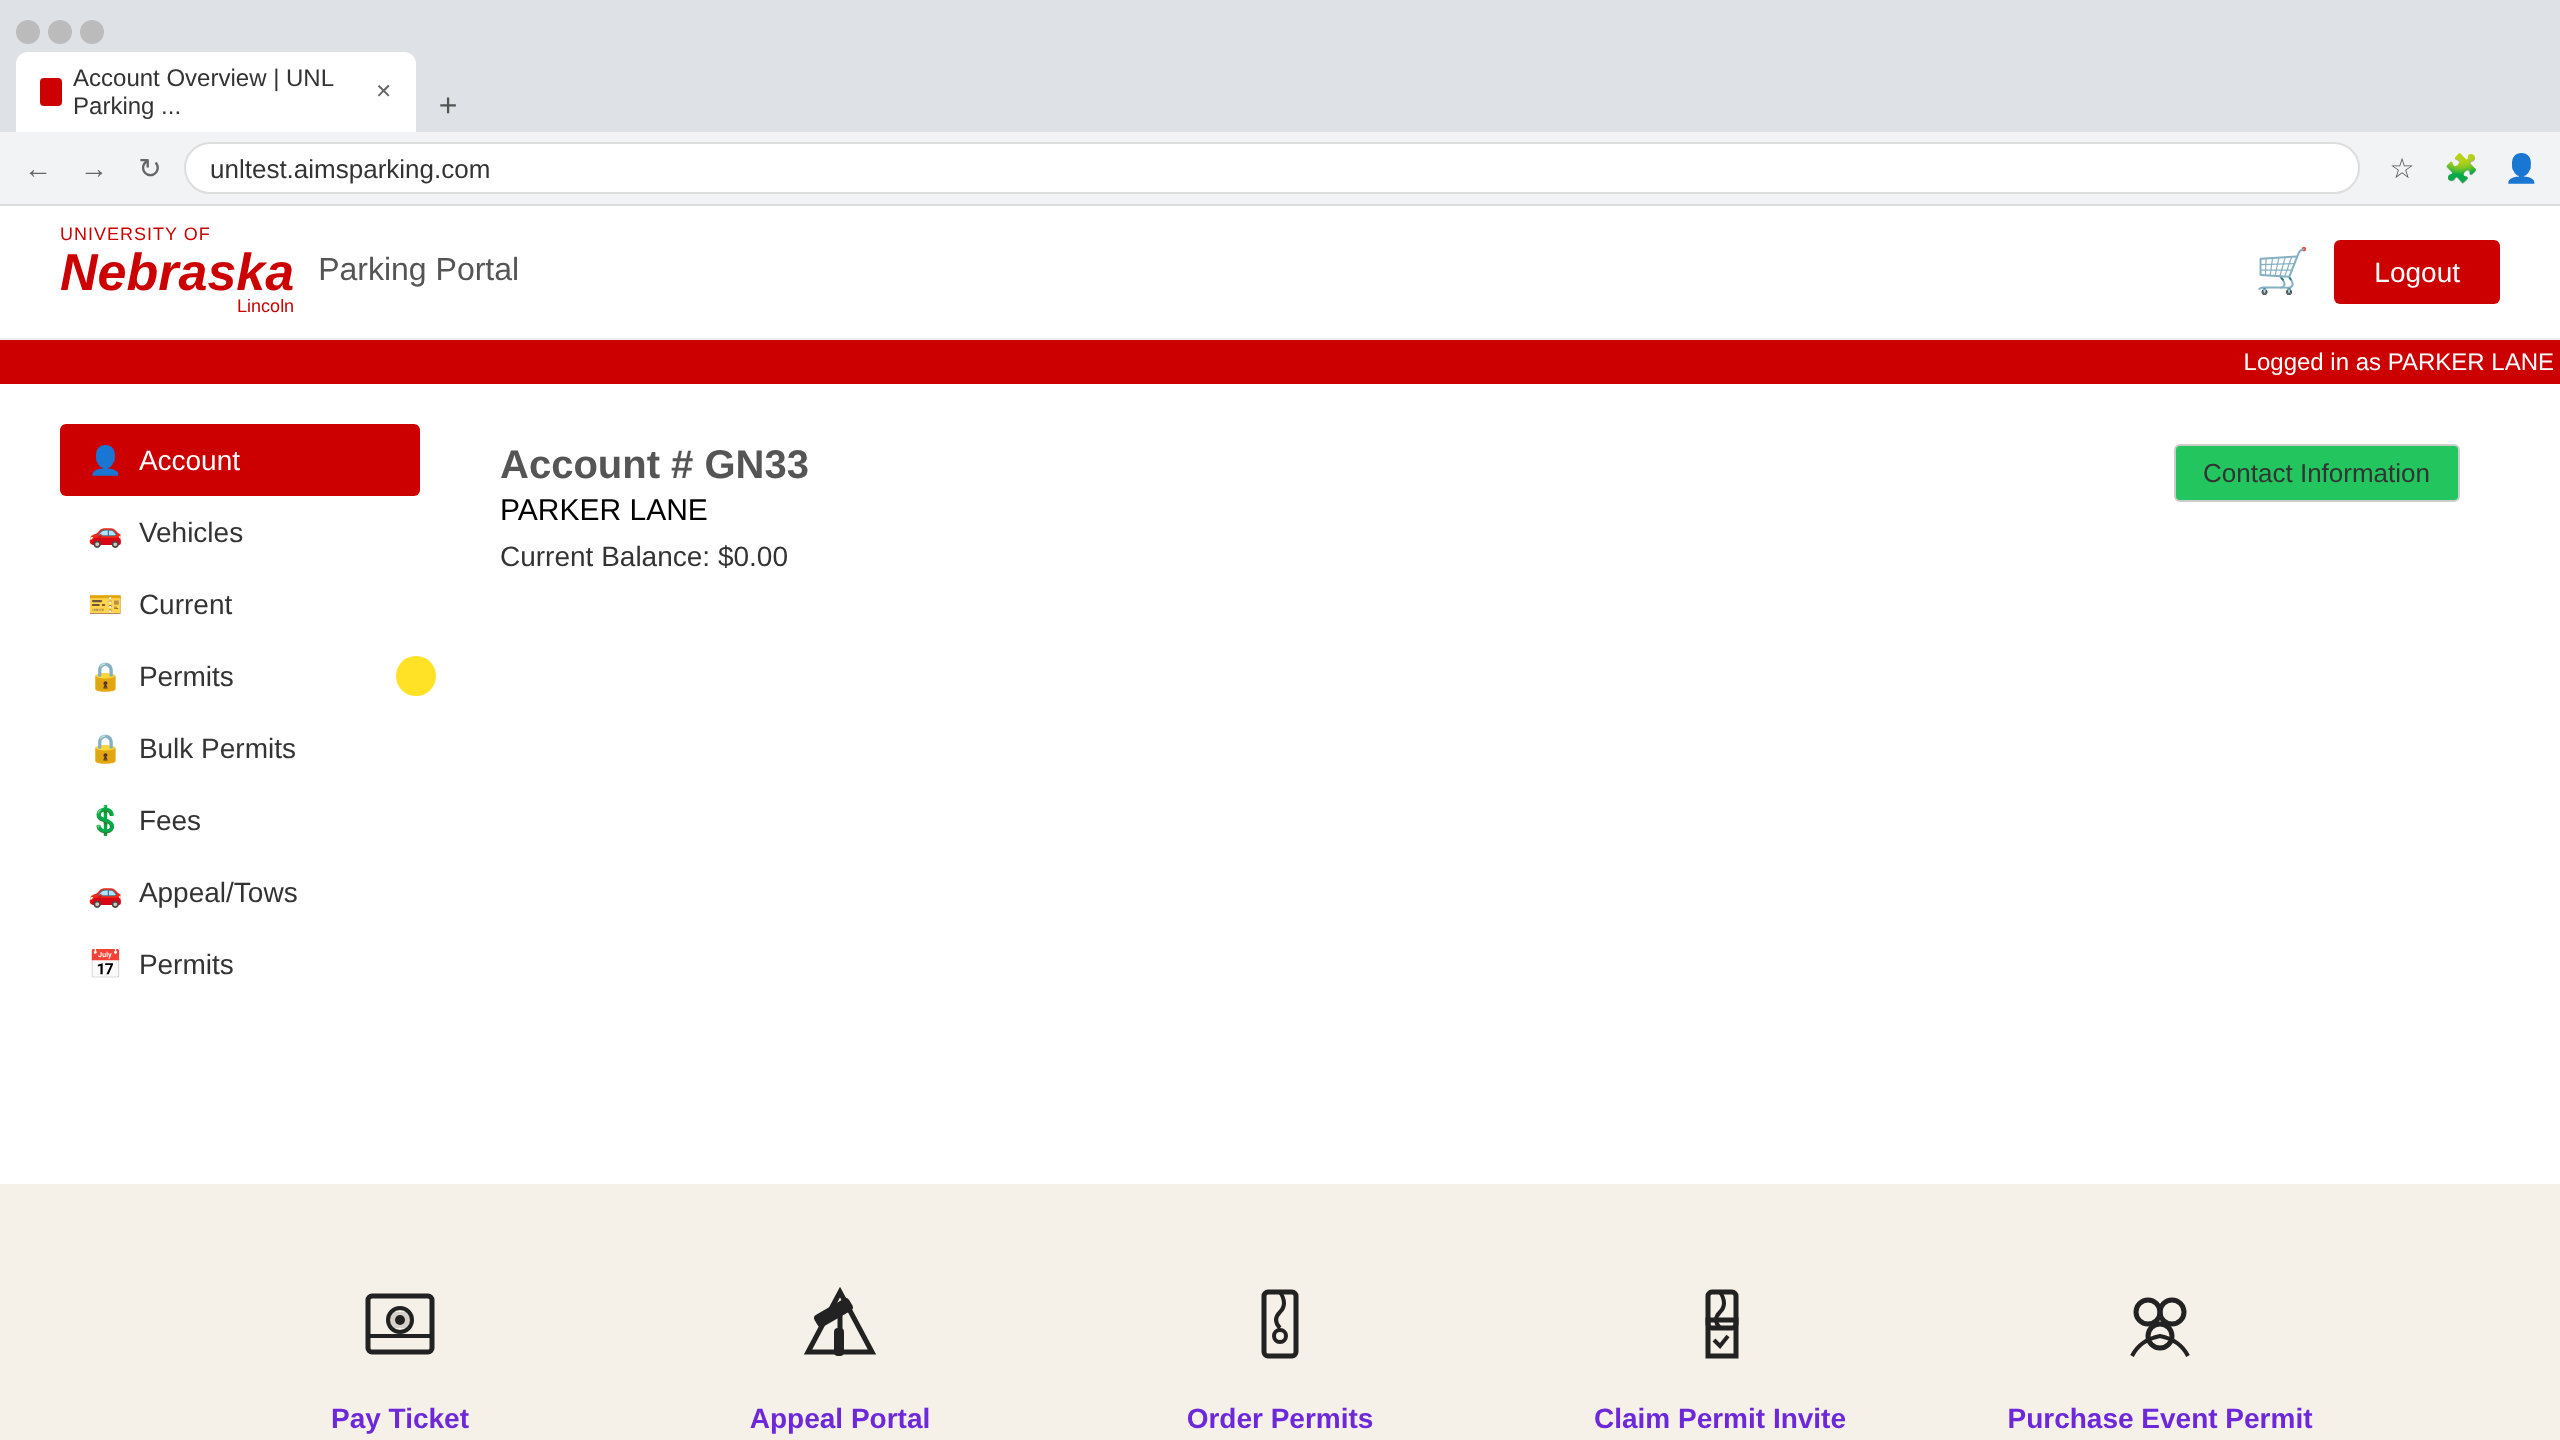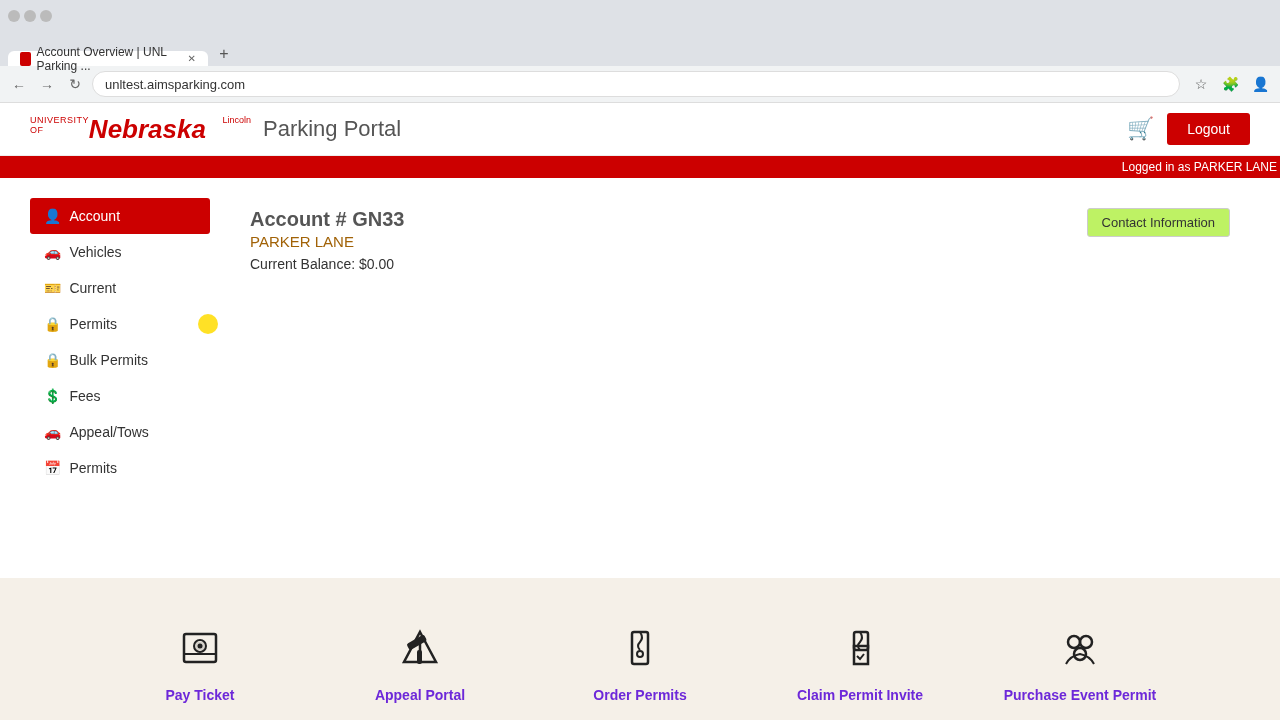--- a/index.html
+++ b/index.html
@@ -39,21 +39,21 @@
     .tab {
       display: flex;
       align-items: center;
       gap: 6px;
       background: #fff;
       border-radius: 6px 6px 0 0;
       padding: 4px 12px;
       font-size: 12px;
       color: #333;
       max-width: 200px;
-      height: 15px;
+      height: 40px;
     }
     .tab-favicon {
       width: 14px; height: 14px;
       background: #c00;
       border-radius: 2px;
       display: inline-block;
     }
     .tab-close {
       font-size: 10px;
       color: #666;
@@ -123,21 +123,21 @@
       padding: 10px 30px;
       background: #fff;
       border-bottom: 1px solid #eee;
     }
     .logo-area {
       display: flex;
       align-items: center;
       gap: 12px;
     }
     .portal-title {
-      font-size: 22px;
+      font-size: 16px;
       color: #555;
       font-weight: normal;
       text-align: right;
     }
     .header-right {
       display: flex;
       align-items: center;
       gap: 12px;
     }
     .cart-icon {
@@ -201,29 +201,29 @@
       flex: 1;
       padding: 10px 20px;
     }
     .account-number {
       font-size: 20px;
       color: #555;
       margin-bottom: 2px;
     }
     .account-name {
       font-size: 15px;
-      color: #a16207;
+      color: #000000;
       margin-bottom: 6px;
     }
     .account-balance {
       font-size: 14px;
       color: #333;
     }
     .contact-info-btn {
-      background: #bef264;
+      background: #22c55e;
       border: 1px solid #ccc;
       padding: 6px 14px;
       font-size: 13px;
       cursor: pointer;
       border-radius: 3px;
       color: #333;
       float: right;
     }
 
     
@@ -302,21 +302,21 @@
       <button class="browser-icon-btn">👤</button>
     </div>
   </div>
 </div>
 
 <div class="page">
 
   <div class="site-header">
     <div class="logo-area">
       <div style="display:flex; align-items:center; gap:4px;">
-        <div style="display:flex; flex-direction:row; align-items:flex-start; line-height:1.1;">
+        <div style="display:flex; flex-direction:column; align-items:flex-start; line-height:1.1;">
           <span style="font-size:9px; color:#c00; text-transform:uppercase; letter-spacing:0.5px;">UNIVERSITY OF</span>
           <span style="font-size:26px; font-weight:bold; color:#c00; font-style:italic; line-height:1;">Nebraska</span>
           <span style="font-size:9px; color:#c00; text-align:right; width:100%;">Lincoln</span>
         </div>
       </div>
       <span class="portal-title">Parking Portal</span>
     </div>
     <div class="header-right">
       <span class="cart-icon">🛒</span>
       <button class="logout-btn">Logout</button>

